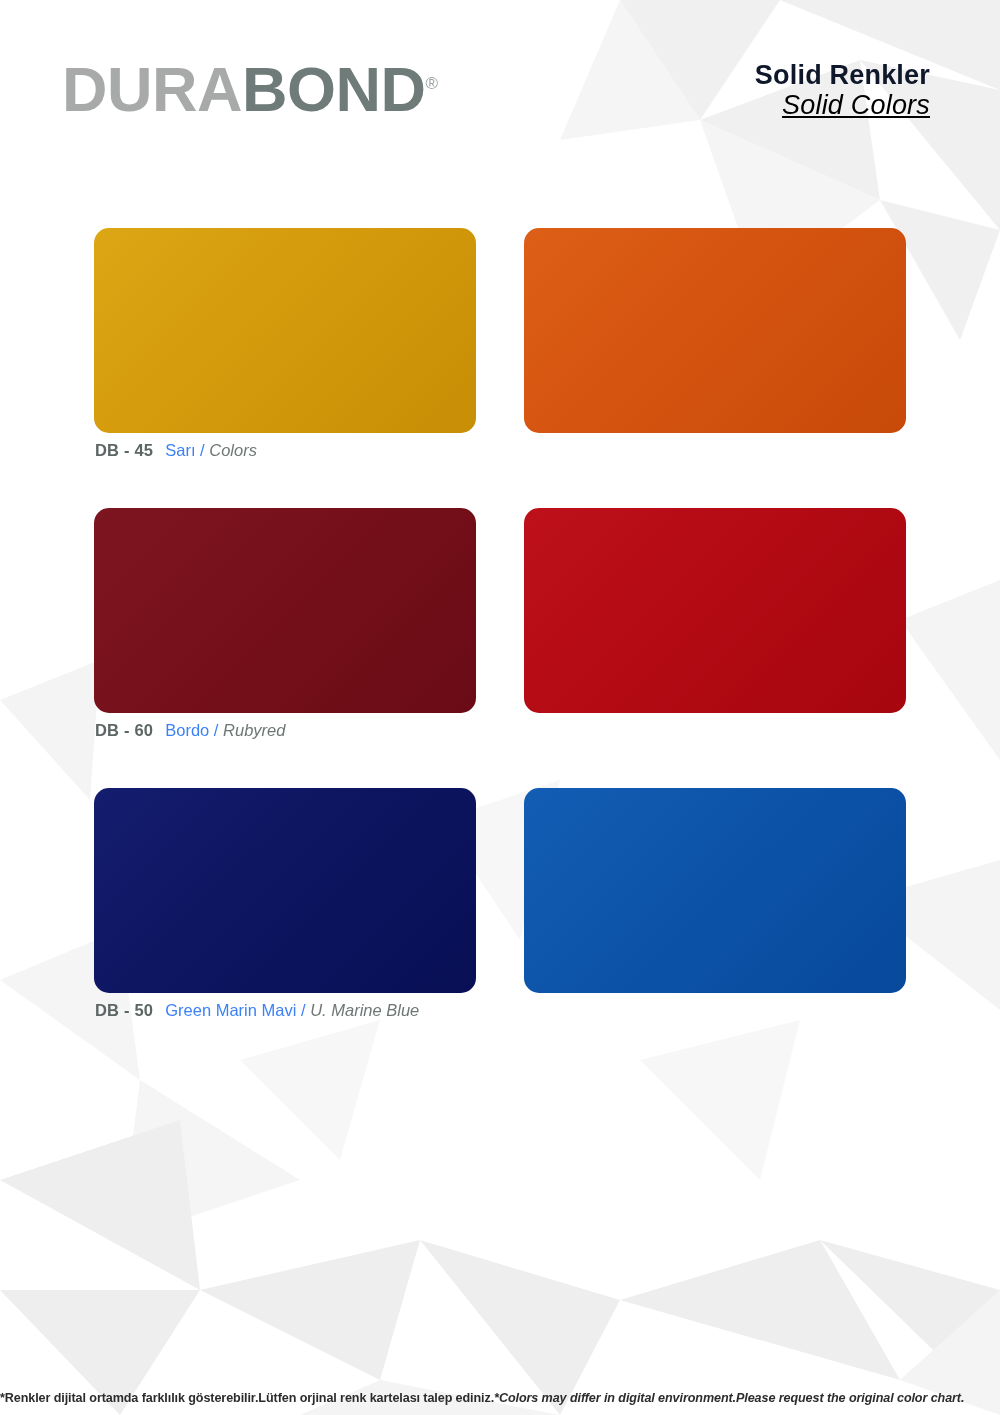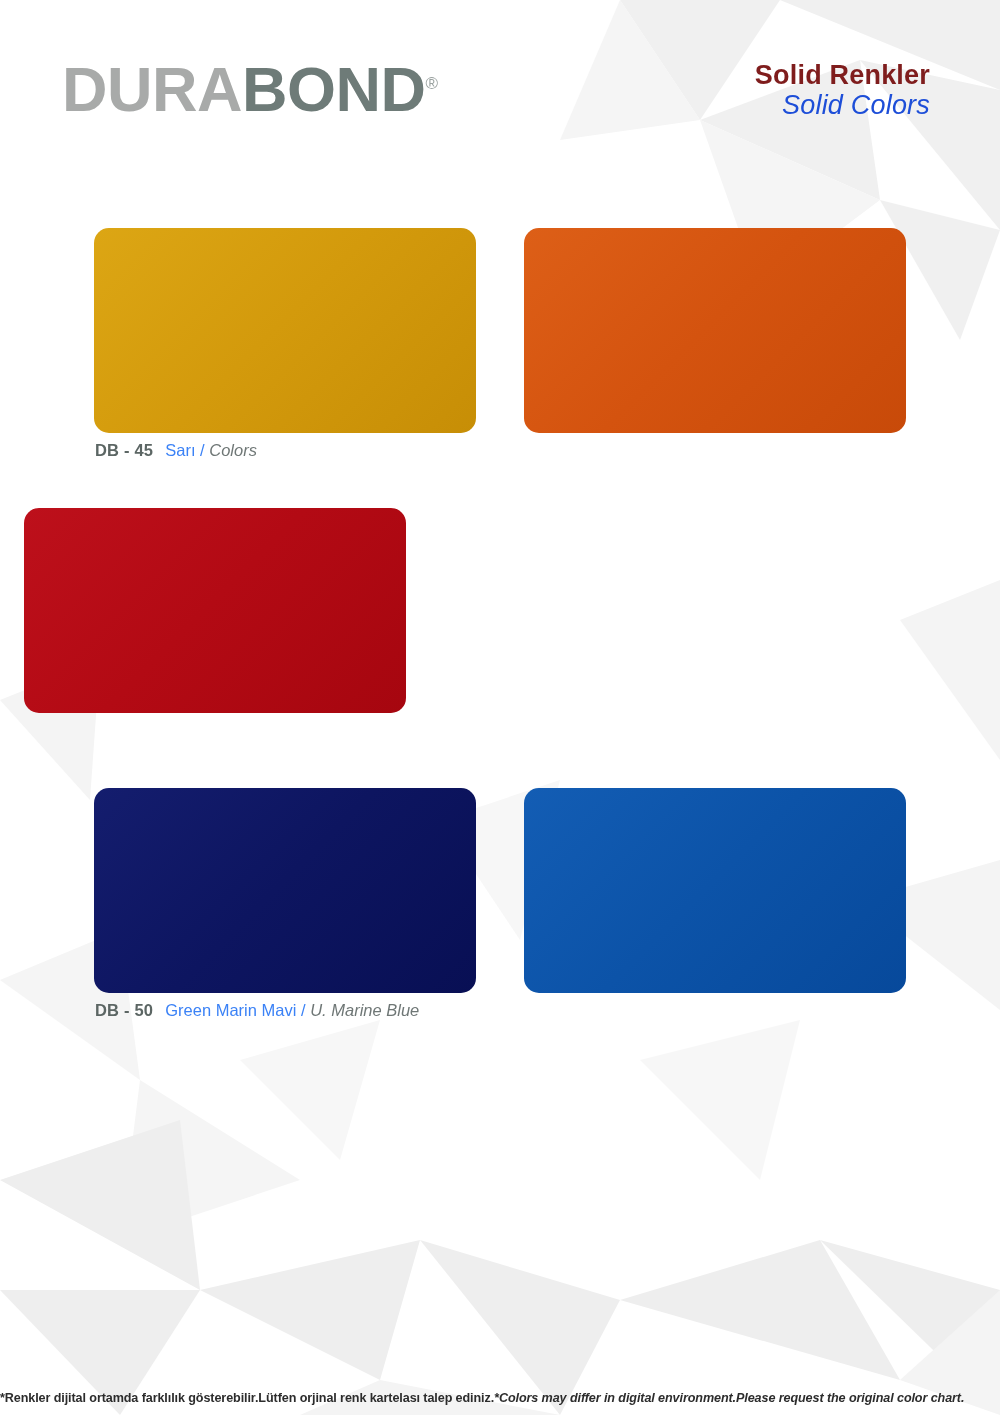--- a/index.html
+++ b/index.html
@@ -67,28 +67,29 @@
   .header-titles {
     position: absolute;
     right: 70px;
     top: 60px;
     text-align: right;
     line-height: 1.12;
   }
   .header-titles .tr {
     font-size: 27px;
     font-weight: bold;
-    color: #7f1d1d;
+    color: #0f172a;
     letter-spacing: 0.2px;
   }
   .header-titles .en {
     font-size: 27px;
     font-style: italic;
-    color: #1d4ed8;
+    color: #000000;
     letter-spacing: 0.2px;
+    text-decoration: underline;
   }
 
   
   .grid {
     position: absolute;
     top: 228px;
     left: 0;
     width: 1000px;
   }
 
@@ -217,20 +218,27 @@
           <span class="en-name">Colors</span>
         </div>
       </div>
       <div class="cell right">
         <div class="swatch" style="background: linear-gradient(135deg, rgb(221, 95, 23) 0%, rgb(212, 83, 15) 48%, rgb(200, 74, 9) 100%);"></div>
 
       </div>
     </div>
 
     <div class="row">
+      <div class="cell left">
+        <div class="swatch" style="background: linear-gradient(135deg, rgb(125, 21, 32) 0%, rgb(117, 16, 26) 48%, rgb(106, 11, 21) 100%);"></div>
+        <div class="label">
+          <span class="code">DB - 60</span><span class="names">Bordo /</span>
+          <span class="en-name">Rubyred</span>
+        </div>
+      </div>
       <div class="cell right">
         <div class="swatch" style="background: linear-gradient(135deg, rgb(189, 16, 27) 0%, rgb(179, 10, 20) 48%, rgb(166, 6, 15) 100%);"></div>
 
       </div>
     </div>
 
     <div class="row">
       <div class="cell left">
         <div class="swatch" style="background: linear-gradient(135deg, rgb(20, 29, 110) 0%, rgb(13, 21, 96) 48%, rgb(8, 15, 84) 100%);"></div>
         <div class="label">

